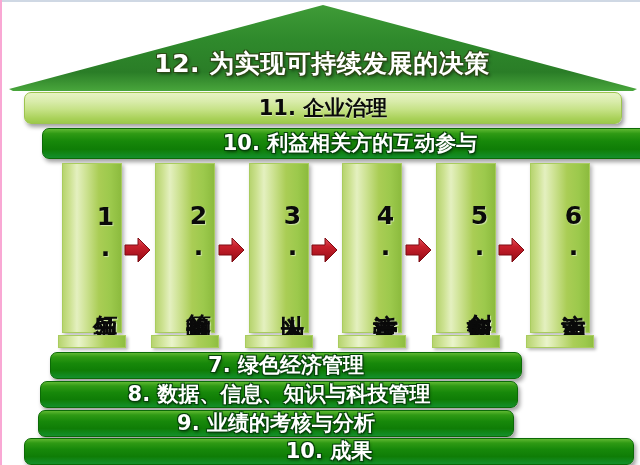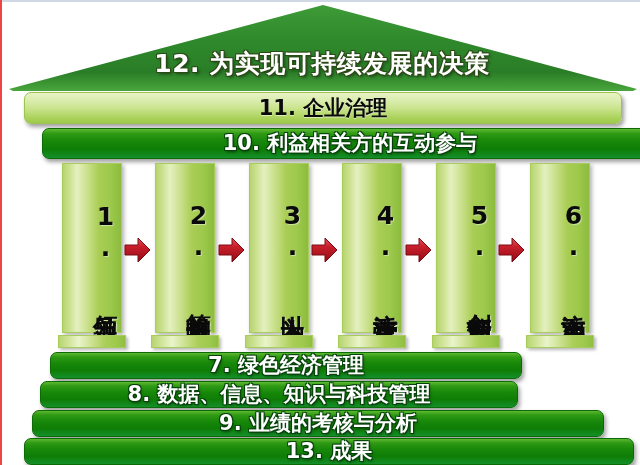--- a/index.html
+++ b/index.html
@@ -9,21 +9,21 @@
   }
   body {
     font-family: "DejaVu Sans", "Liberation Sans", sans-serif;
   }
   #stage {
     position: relative;
     width: 640px;
     height: 465px;
     overflow: hidden;
     background: #ffffff;
-    border-left: 2px solid #ef4444;
+    border-left: 2px solid #f9a8d4;
     box-sizing: border-box;
     text-decoration: underline;
   }
   
   #stage:before {
     content: "";
     position: absolute;
     left: 0; top: 0;
     width: 640px; height: 2px;
     background: #cfd8e4;
@@ -98,21 +98,21 @@
     text-shadow:
       -1px -1px 0 #06420b, 1px -1px 0 #06420b,
       -1px  1px 0 #06420b, 1px  1px 0 #06420b,
       1px 2px 3px rgba(0,0,0,.5);
   }
 
   #bar11 { left: 22px;  top: 92px;  width: 598px; height: 32px; }
   #bar10 { left: 40px;  top: 128px; width: 616px; height: 31px; }
   #bar7  { left: 48px;  top: 352px; width: 472px; height: 27px; }
   #bar8  { left: 38px;  top: 381px; width: 478px; height: 27px; }
-  #bar9  { left: 30px;  top: 410px; width: 572px; height: 27px; }
+  #bar9  { left: 36px;  top: 410px; width: 476px; height: 27px; }
   #bar13 { left: 22px;  top: 438px; width: 610px; height: 27px; }
 
   
   .pillar {
     position: absolute;
     top: 163px;
     width: 60px;
     height: 185px;
   }
   .pillar .shaft {
@@ -266,16 +266,16 @@
   <div class="bar dark" id="bar7">
     <span class="bar-txt">7. 绿色经济管理</span>
   </div>
   <div class="bar dark" id="bar8">
     <span class="bar-txt">8. 数据、信息、知识与科技管理</span>
   </div>
   <div class="bar dark" id="bar9">
     <span class="bar-txt">9.  业绩的考核与分析</span>
   </div>
   <div class="bar dark" id="bar13">
-    <span class="bar-txt">13. 成果</span>
+    <span class="bar-txt">10. 成果</span>
   </div>
 
 </div>
 
 </body></html>

